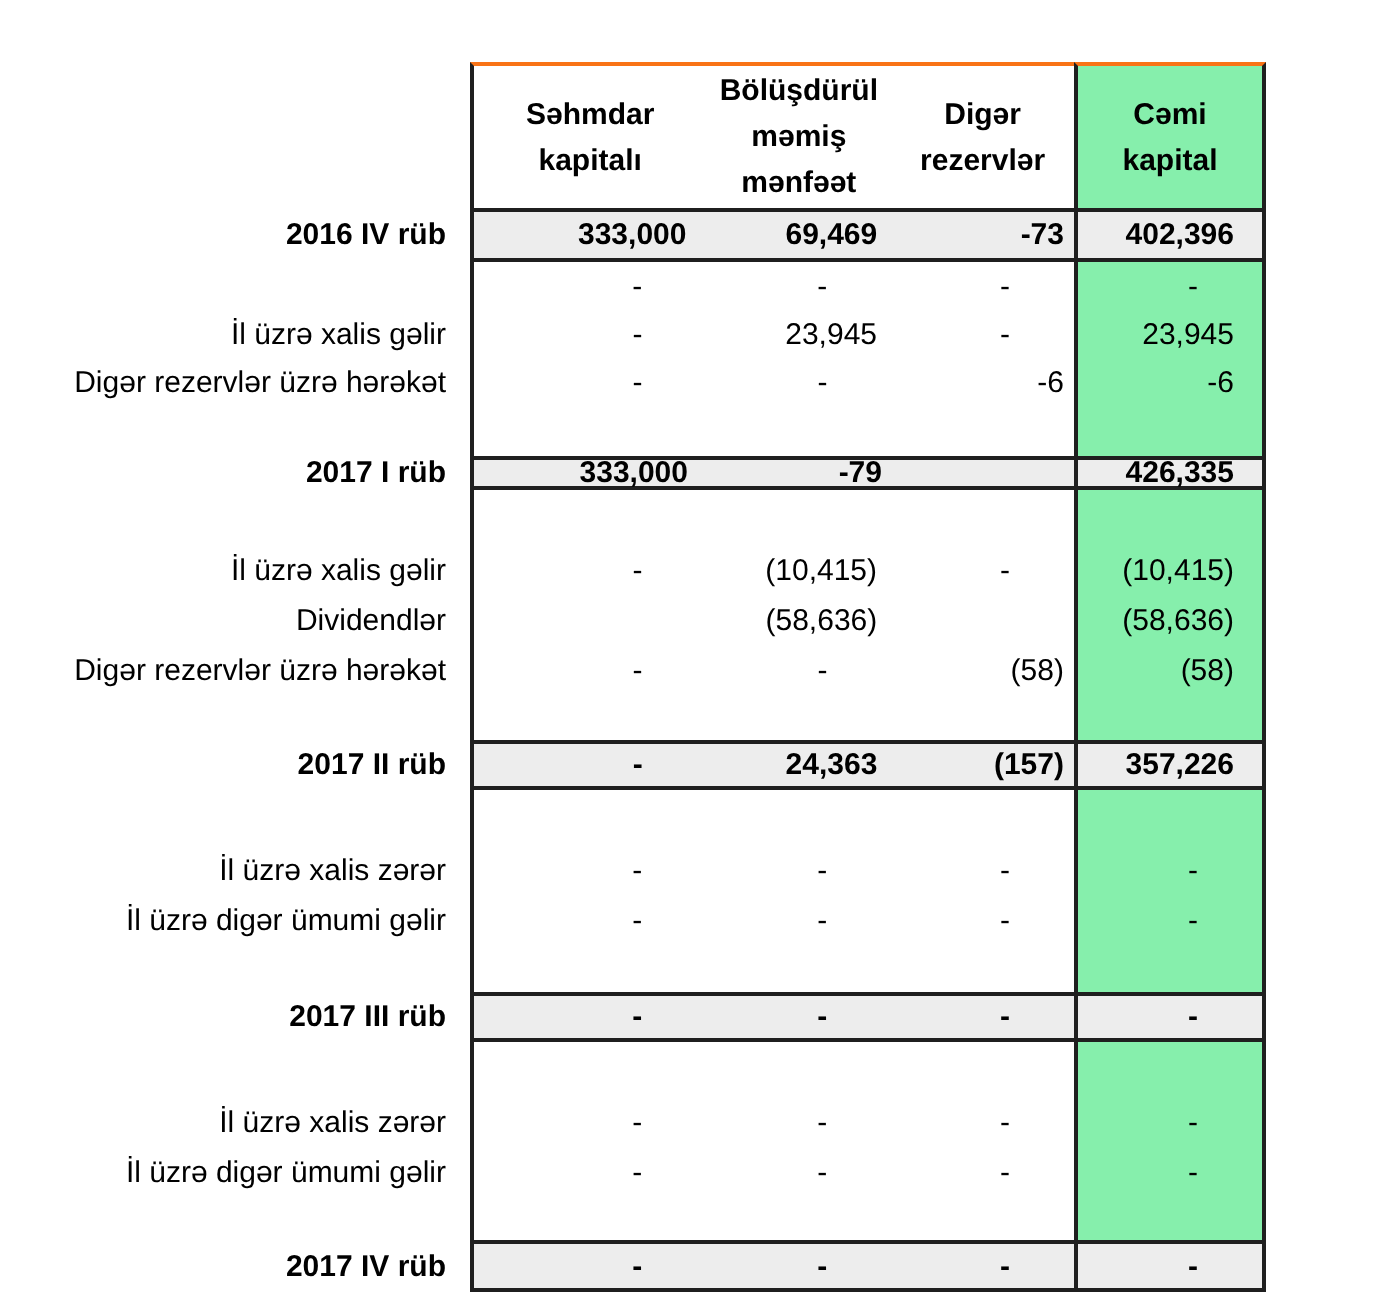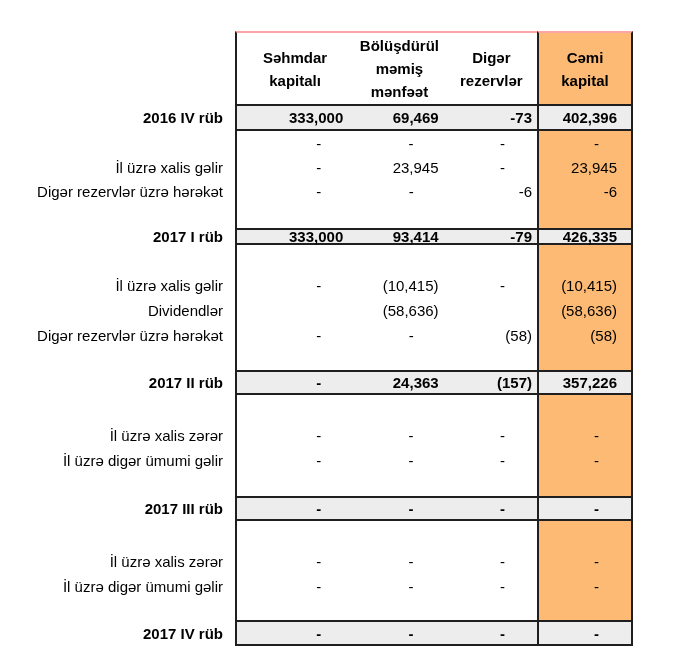--- a/index.html
+++ b/index.html
@@ -23,21 +23,21 @@
   
   .main{
     width:302px;box-sizing:border-box;
     border-left:2px solid #1f1f1f;
     display:flex;align-items:stretch;
   }
   
   .cemi{
     width:96px;box-sizing:border-box;
     border-left:2px solid #1f1f1f;border-right:2px solid #1f1f1f;
-    background:#fdba74;
+    background:#86efac;
   }
   .c1{width:117px;}
   .c2{width:93px;}
   .c3{width:92px;}
   
   .v{
     box-sizing:border-box;display:flex;align-items:center;justify-content:flex-end;
     font-size:15px;
   }
   .v.c1{padding-right:10px;}
@@ -45,21 +45,21 @@
   .v.c3{padding-right:5px;}
   .v.cemi{padding-right:14px;}
   
   .v.dash{padding-right:32px;}
   
   .hc{
     box-sizing:border-box;display:flex;align-items:center;justify-content:center;
     text-align:center;font-weight:bold;font-size:15px;line-height:23px;
     white-space:pre-line;
   }
-  .row.header .main,.row.header .cemi{border-top:2px solid #fca5a5;}
+  .row.header .main,.row.header .cemi{border-top:2px solid #f97316;}
   
   .row.total .main,.row.total .cemi{
     border-top:2px solid #1f1f1f;border-bottom:2px solid #1f1f1f;
     background:#ededed;
     text-align:center;
   }
   .row.total .lbl,.row.total .v{font-weight:bold;}
 </style>
 </head>
 <body>
@@ -124,21 +124,20 @@
   <div class="row" style="height:25px">
     <div class="lbl"></div>
     <div class="main"></div>
     <div class="cemi"></div>
   </div>
 
   <div class="row total" style="height:17px">
     <div class="lbl">2017 I rüb</div>
     <div class="main">
       <div class="v c1">333,000</div>
-      <div class="v c2">93,414</div>
       <div class="v c3">-79</div>
     </div>
     <div class="v cemi">426,335</div>
   </div>
 
   <div class="row" style="height:28px">
     <div class="lbl"></div>
     <div class="main"></div>
     <div class="cemi"></div>
   </div>

